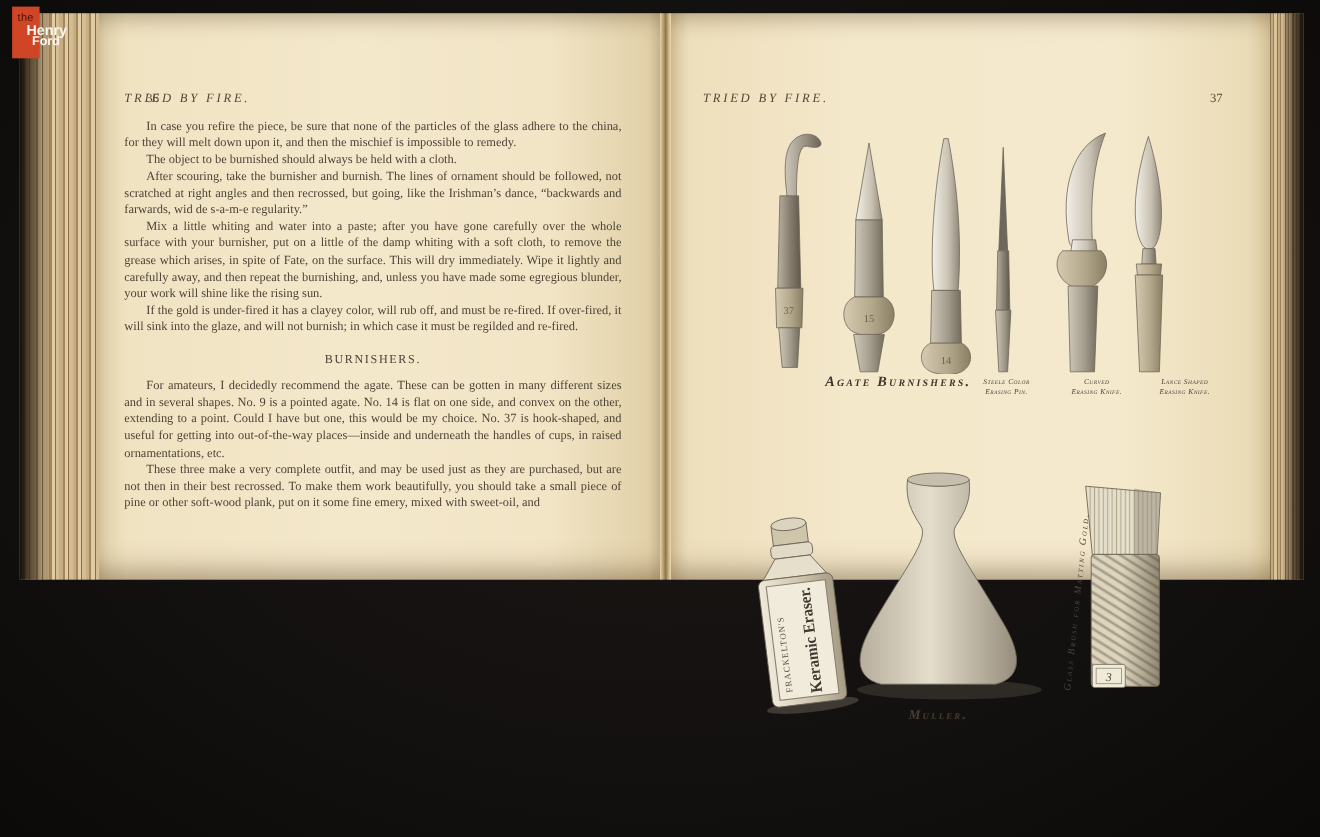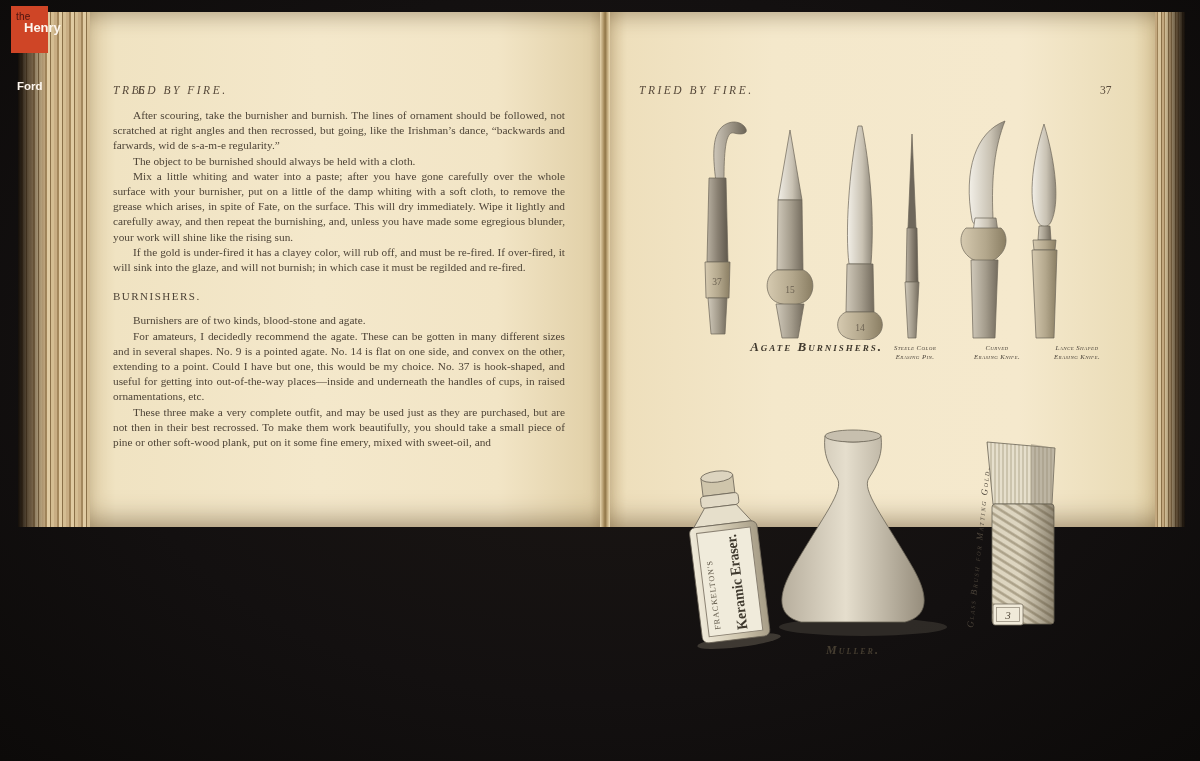--- a/index.html
+++ b/index.html
@@ -1,24 +1,24 @@
 <!DOCTYPE html>
 <html><head>
 <meta charset="utf-8">
 <style>
   html,body{margin:0;padding:0;background:#000;}
   .scene{position:relative;width:1200px;height:761px;overflow:hidden;
     background:radial-gradient(ellipse at 50% 45%, #1c1714 0%, #131010 60%, #0c0a09 100%);
     font-family:"Liberation Serif", serif;}
   
   .logo{position:absolute;left:11px;top:6px;width:25px;height:47px;background:#cf4526;
-    font-family:"Liberation Sans", sans-serif;z-index:5;padding-left:12px;}
+    font-family:"Liberation Sans", sans-serif;z-index:5;}
   .logo-the{position:absolute;left:5px;top:5px;font-size:10px;color:#4a1410;letter-spacing:.2px;}
   .logo-henry{position:absolute;left:13px;top:14px;font-size:13px;font-weight:bold;color:#fdf6ee;}
-  .logo-ford{position:absolute;left:6px;top:26px;font-size:11.5px;font-weight:bold;color:#fdf6ee;margin-top:48px;}
+  .logo-ford{position:absolute;left:18px;top:26px;font-size:11.5px;font-weight:bold;color:#fdf6ee;}
   
   .book{position:absolute;left:18px;top:12px;width:1167px;height:515px;display:flex;}
   .edge-left{width:72px;height:100%;
     background:
       linear-gradient(90deg, rgba(10,6,3,.95) 0%, rgba(40,28,16,.75) 12%, rgba(0,0,0,0) 40%),
       repeating-linear-gradient(90deg, #c8ad83 0 3px, #a3875c 3px 5px, #e0cba2 5px 8px, #8a7048 8px 9px, #d4bd92 9px 12px);}
   .edge-right{flex:1;height:100%;
     background:
       linear-gradient(270deg, rgba(10,6,3,.95) 0%, rgba(40,28,16,.7) 25%, rgba(0,0,0,0) 70%),
       repeating-linear-gradient(90deg, #c3a87e 0 2px, #9a7f55 2px 3px, #d9c59c 3px 6px, #8a7048 6px 7px);}
@@ -36,21 +36,21 @@
   .run-title{font-style:italic;letter-spacing:2.5px;text-align:left;}
   .pl-num{left:43px;}
   .pl-title{left:23px;width:452px;}
   .pr-title{left:29px;width:452px;}
   .pr-num{left:490px;}
   
   .text-block{position:absolute;left:23px;top:96px;width:452px;
     font-size:11.3px;line-height:15.2px;color:#4e4437;text-align:justify;}
   .text-block p{margin:0;text-indent:20px;}
   .text-block h3{margin:14px 0 9px;font-size:11px;font-weight:normal;letter-spacing:1.5px;
-    text-indent:0;color:#4e4437;}
+    text-align:center;text-indent:0;color:#4e4437;}
   
   .cap-main{position:absolute;left:88px;top:327px;width:185px;text-align:right;
     font-weight:bold;font-style:italic;font-variant:small-caps;font-size:13px;
     letter-spacing:2px;color:#3f382d;}
   .cap-sm{position:absolute;top:331px;width:86px;text-align:center;font-style:italic;
     font-variant:small-caps;font-size:6.8px;line-height:9px;letter-spacing:.4px;color:#4c443a;}
   .cap-pin{left:262px;} .cap-curved{left:344px;} .cap-lance{left:424px;}
   .tools-svg{position:absolute;left:50px;top:88px;}
   .lower-svg{position:absolute;left:55px;top:408px;}
   .sc{font-variant:small-caps;}
@@ -69,26 +69,26 @@
   </div>
 
   <div class="book">
     <div class="edge-left"></div>
 
     <div class="page page-left">
       <div class="ph pl-num">36</div>
       <div class="ph run-title pl-title">TRIED BY FIRE.</div>
 
       <div class="text-block">
+        <p>In case you refire the piece, be sure that none of the particles of the glass adhere to the china, for they will melt down upon it, and then the mischief is impossible to remedy.</p>
+        <p>The object to be burnished should always be held with a cloth.</p>
         <p>After scouring, take the burnisher and burnish.  The lines of ornament should be followed, not scratched at right angles and then recrossed, but going, like the Irishman’s dance, “backwards and farwards, wid de s-a-m-e regularity.”</p>
-        <p>The object to be burnished should always be held with a cloth.</p>
         <p>Mix a little whiting and water into a paste; after you have gone carefully over the whole surface with your burnisher, put on a little of the damp whiting with a soft cloth, to remove the grease which arises, in spite of Fate, on the surface.  This will dry immediately.  Wipe it lightly and carefully away, and then repeat the burnishing, and, unless you have made some egregious blunder, your work will shine like the rising sun.</p>
         <p>If the gold is under-fired it has a clayey color, will rub off, and must be re-fired.  If over-fired, it will sink into the glaze, and will not burnish; in which case it must be regilded and re-fired.</p>
         <h3>BURNISHERS.</h3>
-        <p>Burnishers are of two kinds, blood-stone and agate.</p>
         <p>For amateurs, I decidedly recommend the agate.  These can be gotten in many different sizes and in several shapes.  No. 9 is a pointed agate. No. 14 is flat on one side, and convex on the other, extending to a point. Could I have but one, this would be my choice.  No. 37 is hook-shaped, and useful for getting into out-of-the-way places—inside and underneath the handles of cups, in raised ornamentations, etc.</p>
         <p>These three make a very complete outfit, and may be used just as they are purchased, but are not then in their best recrossed.  To make them work beautifully, you should take a small piece of pine or other soft-wood plank, put on it some fine emery, mixed with sweet-oil, and</p>
       </div>
     </div>
 
     <div class="gutter"></div>
 
     <div class="page page-right">
       <div class="ph run-title pr-title">TRIED BY FIRE.</div>
       <div class="ph pr-num">37</div>

